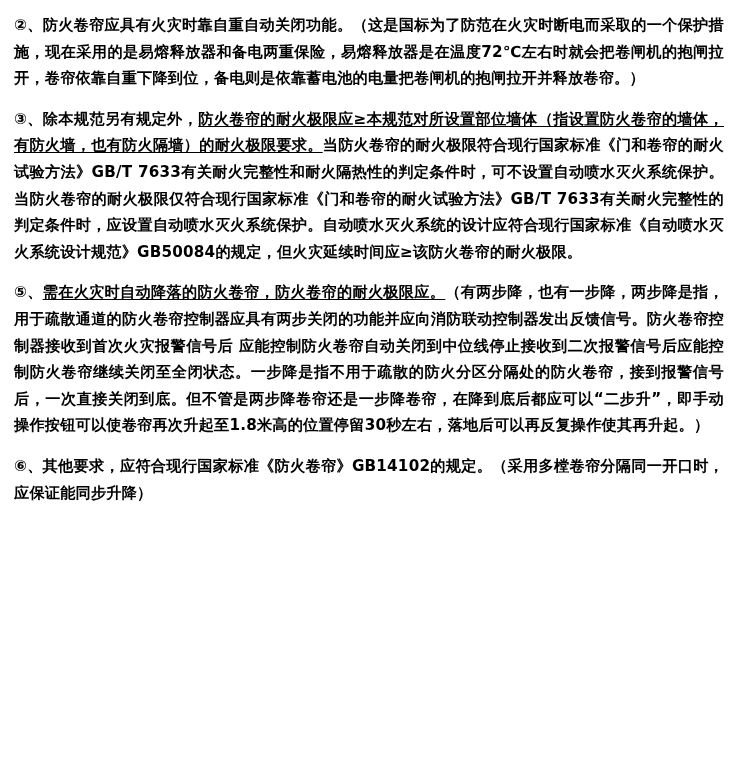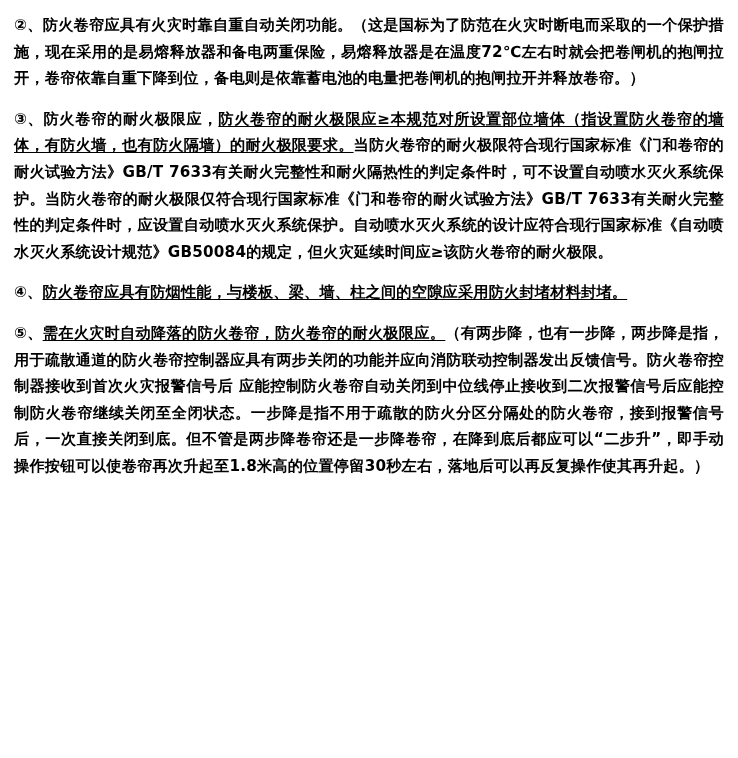--- a/index.html
+++ b/index.html
@@ -39,16 +39,16 @@
   }
   .run {
     white-space: pre-wrap;
   }
 </style>
 </head>
 <body>
 
 <div id="doc">
     <div class="para"><span class="run">②、防火卷帘应具有火灾时靠自重自动关闭功能。（这是国标为了防范在火灾时断电而采取的一个保护措施，现在采用的是易熔释放器和备电两重保险，易熔释放器是在温度72℃左右时就会把卷闸机的抱闸拉开，卷帘依靠自重下降到位，备电则是依靠蓄电池的电量把卷闸机的抱闸拉开并释放卷帘。）</span></div>
-    <div class="para"><span class="run">③、防火卷帘的耐火极限应，</span><span class="run u">防火卷帘的耐火极限应≥本规范对所设置部位墙体（指设置防火卷帘的墙体，有防火墙，也有防火隔墙）的耐火极限要求。</span><span class="run">当防火卷帘的耐火极限符合现行国家标准《门和卷帘的耐火试验方法》GB/T 7633有关耐火完整性和耐火隔热性的判定条件时，可不设置自动喷水灭火系统保护。当防火卷帘的耐火极限仅符合现行国家标准《门和卷帘的耐火试验方法》GB/T 7633有关耐火完整性的判定条件时，应设置自动喷水灭火系统保护。自动喷水灭火系统的设计应符合现行国家标准《自动喷水灭火系统设计规范》GB50084的规定，但火灾延续时间应≥该防火卷帘的耐火极限。</span></div>
-    <div class="para"><span class="run">④、</span><span class="run u">防火卷帘应具有防烟性能，与楼板、梁、墙、柱之间的空隙应采用防火封堵材料封堵。</span></div>
+    <div class="para"><span class="run">③、除本规范另有规定外，</span><span class="run u">防火卷帘的耐火极限应≥本规范对所设置部位墙体（指设置防火卷帘的墙体，有防火墙，也有防火隔墙）的耐火极限要求。</span><span class="run">当防火卷帘的耐火极限符合现行国家标准《门和卷帘的耐火试验方法》GB/T 7633有关耐火完整性和耐火隔热性的判定条件时，可不设置自动喷水灭火系统保护。当防火卷帘的耐火极限仅符合现行国家标准《门和卷帘的耐火试验方法》GB/T 7633有关耐火完整性的判定条件时，应设置自动喷水灭火系统保护。自动喷水灭火系统的设计应符合现行国家标准《自动喷水灭火系统设计规范》GB50084的规定，但火灾延续时间应≥该防火卷帘的耐火极限。</span></div>
     <div class="para"><span class="run">⑤、</span><span class="run u">需在火灾时自动降落的防火卷帘，防火卷帘的耐火极限应。</span><span class="run">（有两步降，也有一步降，两步降是指，用于疏散通道的防火卷帘控制器应具有两步关闭的功能并应向消防联动控制器发出反馈信号。防火卷帘控制器接收到首次火灾报警信号后 应能控制防火卷帘自动关闭到中位线停止接收到二次报警信号后应能控制防火卷帘继续关闭至全闭状态。一步降是指不用于疏散的防火分区分隔处的防火卷帘，接到报警信号后，一次直接关闭到底。但不管是两步降卷帘还是一步降卷帘，在降到底后都应可以“二步升”，即手动操作按钮可以使卷帘再次升起至1.8米高的位置停留30秒左右，落地后可以再反复操作使其再升起。）</span></div>
+    <div class="para"><span class="run">⑥、其他要求，应符合现行国家标准《防火卷帘》GB14102的规定。（采用多樘卷帘分隔同一开口时，应保证能同步升降）</span></div>
   </div>
 
 </body></html>

